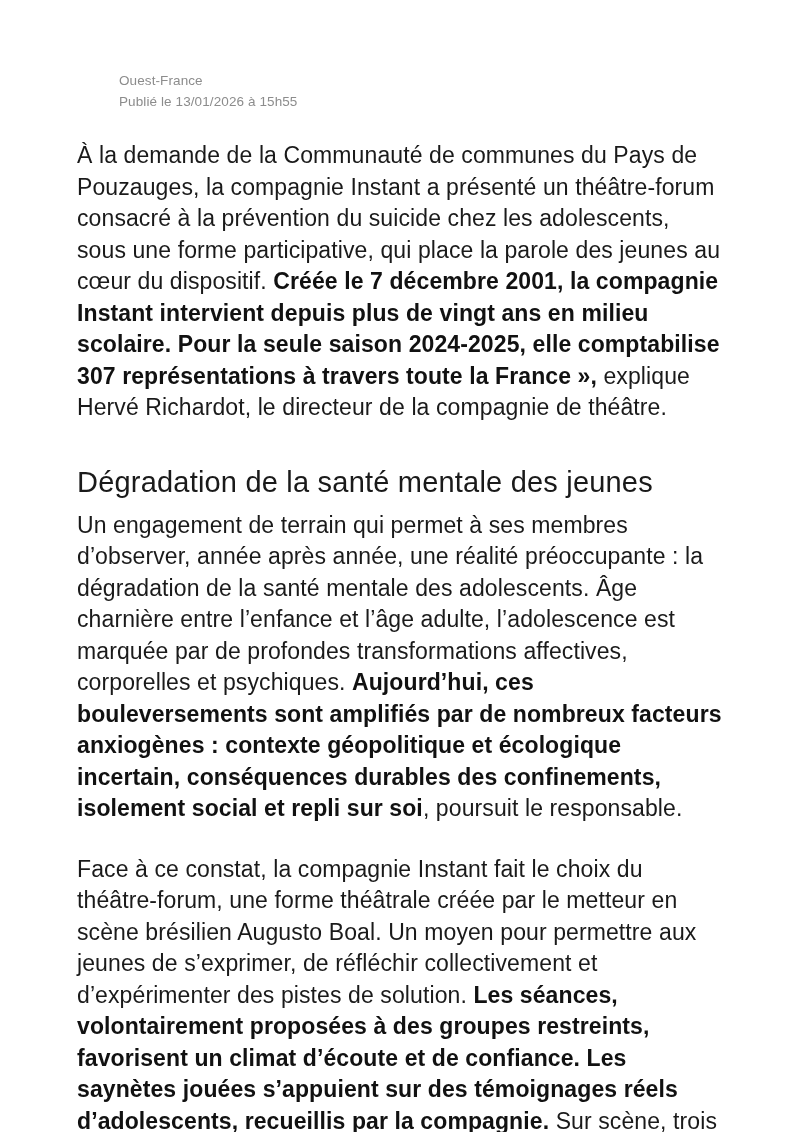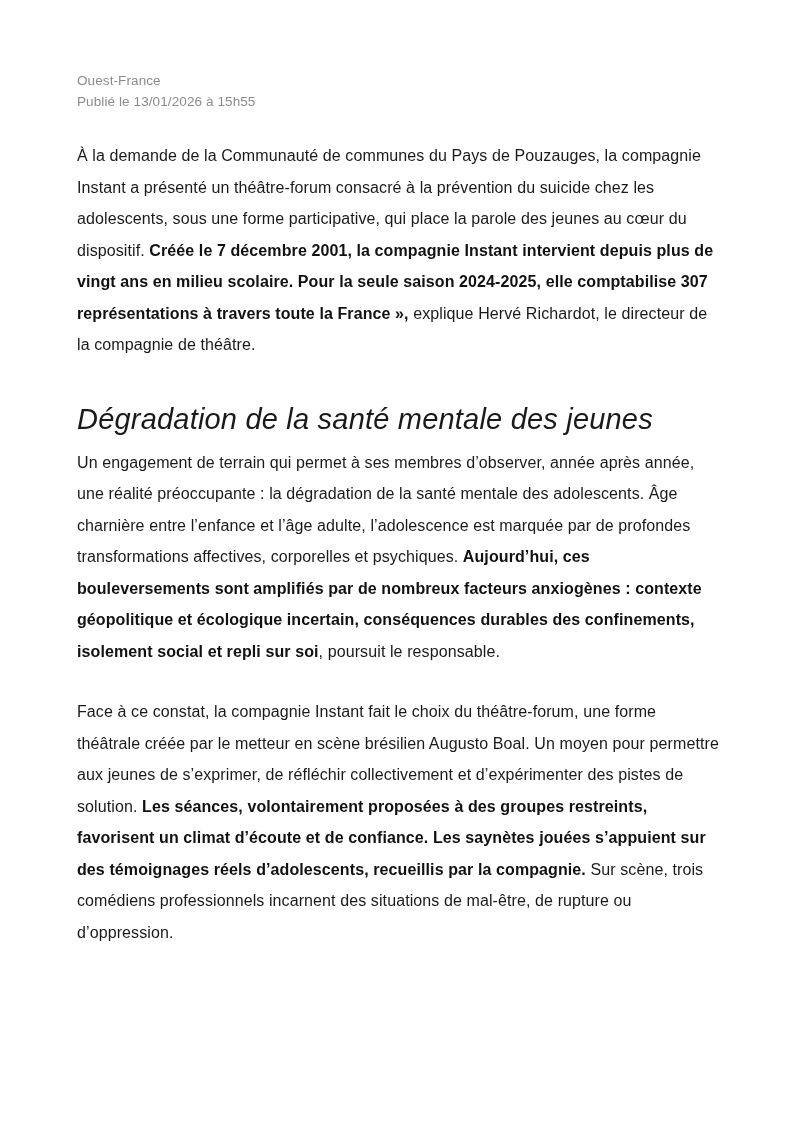--- a/index.html
+++ b/index.html
@@ -12,46 +12,46 @@
     height: 1132px;
     background: #ffffff;
     box-sizing: border-box;
     padding: 70px 77px 0 77px;
     font-family: "Liberation Sans", sans-serif;
     color: #1a1a1a;
     overflow: hidden;
   }
   .meta {
     margin-bottom: 28px;
+    margin-left: 42px;
   }
   .meta-line {
     font-size: 13.5px;
     line-height: 21px;
     color: #8c8c8c;
     letter-spacing: 0.1px;
   }
   .article-body p {
-    font-size: 16px;
+    font-size: 23px;
     line-height: 31.5px;
     margin: 0 0 29px 0;
     color: #1a1a1a;
     letter-spacing: 0.1px;
   }
   .article-body p strong {
     font-weight: 700;
     color: #111111;
   }
   .article-body h2 {
     font-size: 29px;
     line-height: 36px;
     font-weight: 400;
     margin: 40px 0 10px 0;
     color: #1a1a1a;
     letter-spacing: 0.2px;
-    font-style: italic;
   }
 </style>
 </head>
 <body>
 
 <div class="page">
 
   <div class="meta">
     <div class="meta-line">Ouest-France</div>
     <div class="meta-line">Publié le 13/01/2026 à 15h55</div>

